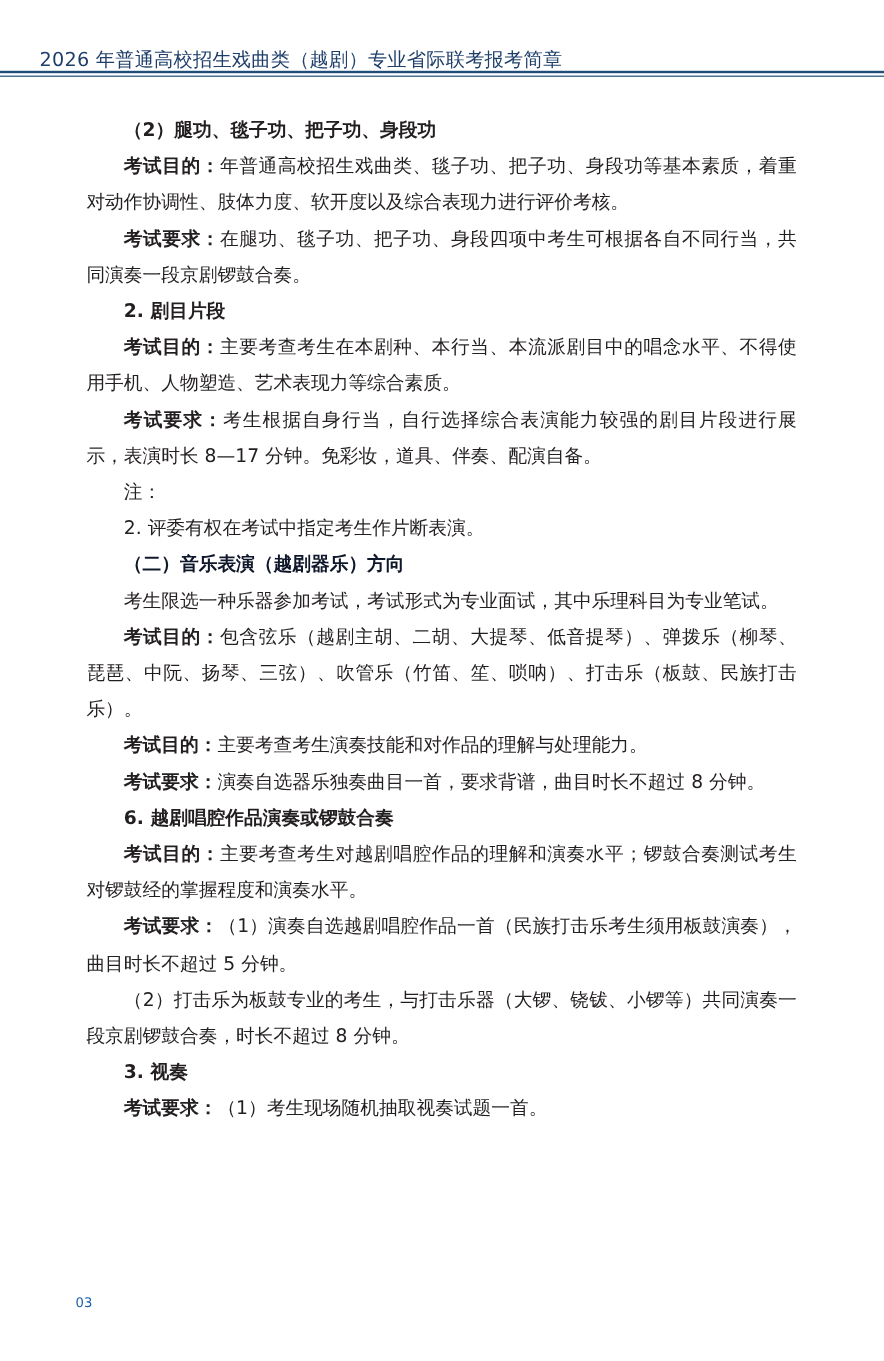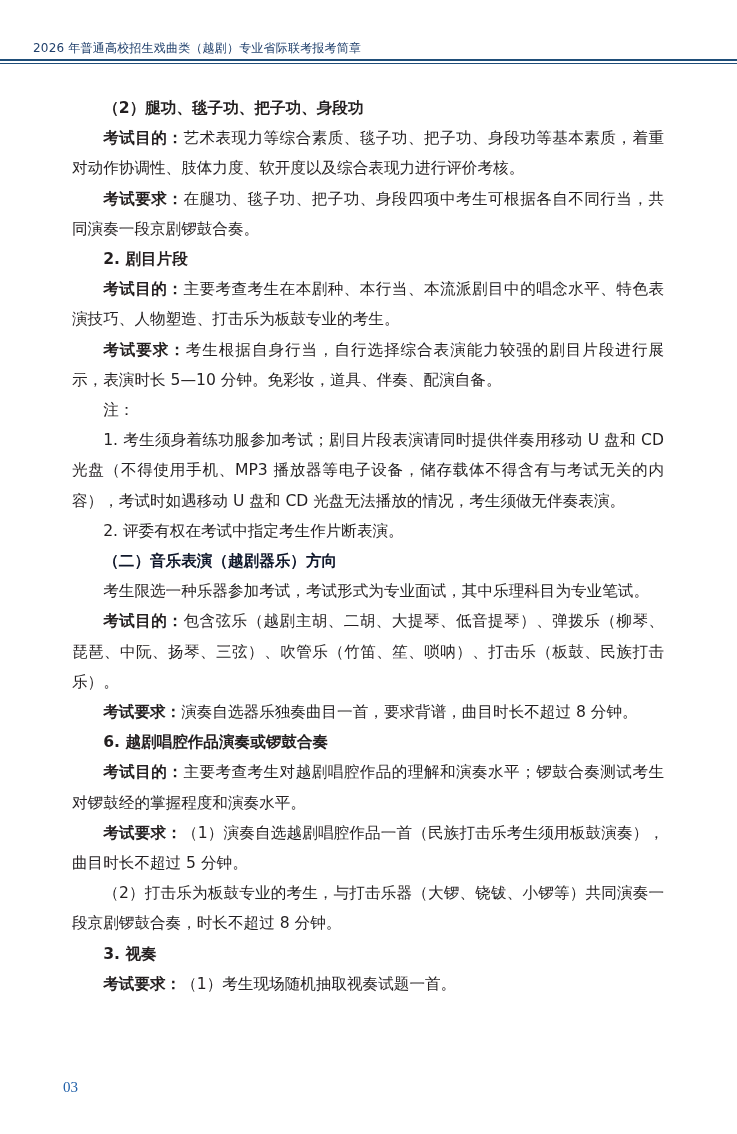--- a/index.html
+++ b/index.html
@@ -1,48 +1,48 @@
 <!DOCTYPE html>
 <html><head>
   <meta charset="utf-8">
   <style>
     html, body { margin: 0; padding: 0; background: #ffffff; }
     body { width: 737px; height: 1134px; position: relative; overflow: hidden;
       font-family: "DejaVu Sans", "Liberation Sans", sans-serif; color: #231f20; }
-    .header-title { position: absolute; left: 33px; top: 40px; font-size: 12px; color: #1f3f6b; letter-spacing: 0.2px; }
+    .header-title { position: absolute; left: 33px; top: 40px; font-size: 16px; color: #1f3f6b; letter-spacing: 0.2px; }
     .rule { position: absolute; left: 0; width: 737px; background: #1f4e79; }
     .rule.r1 { top: 59px; height: 2px; }
     .rule.r2 { top: 63px; height: 1px; }
     .content { position: absolute; left: 72px; top: 93px; width: 592px; font-size: 15.6px; line-height: 30.2px; }
     .p { margin: 0; text-indent: 2em; text-align: justify; }
     .h { font-weight: bold; }
     .blue { color: #0f172a; }
     .lbl { font-weight: bold; }
-    .page-num { position: absolute; left: 63px; top: 1079px; font-size: 15px; color: #1f5fa8; font-family: Liberation Serif, serif; }
+    .page-num { position: absolute; left: 63px; top: 1079px; font-size: 11px; color: #1f5fa8; }
   </style>
 </head>
 <body>
 
 <div class="header-title">2026 年普通高校招生戏曲类（越剧）专业省际联考报考简章</div>
 <div class="rule r1"></div>
 <div class="rule r2"></div>
 
 <div class="content">
   <p class="p h">（2）腿功、毯子功、把子功、身段功</p>
-  <p class="p"><span class="lbl">考试目的：</span><span>艺术表现力等综合素质、毯子功、把子功、身段功等基本素质，着重对动作协调性、肢体力度、软开度以及综合表现力进行评价考核。</span></p>
+  <p class="p"><span class="lbl">考试目的：</span><span>年普通高校招生戏曲类、毯子功、把子功、身段功等基本素质，着重对动作协调性、肢体力度、软开度以及综合表现力进行评价考核。</span></p>
   <p class="p"><span class="lbl">考试要求：</span><span>在腿功、毯子功、把子功、身段四项中考生可根据各自不同行当，共同演奏一段京剧锣鼓合奏。</span></p>
   <p class="p h">2. 剧目片段</p>
-  <p class="p"><span class="lbl">考试目的：</span><span>主要考查考生在本剧种、本行当、本流派剧目中的唱念水平、特色表演技巧、人物塑造、打击乐为板鼓专业的考生。</span></p>
-  <p class="p"><span class="lbl">考试要求：</span><span>考生根据自身行当，自行选择综合表演能力较强的剧目片段进行展示，表演时长 5—10 分钟。免彩妆，道具、伴奏、配演自备。</span></p>
+  <p class="p"><span class="lbl">考试目的：</span><span>主要考查考生在本剧种、本行当、本流派剧目中的唱念水平、不得使用手机、人物塑造、艺术表现力等综合素质。</span></p>
+  <p class="p"><span class="lbl">考试要求：</span><span>考生根据自身行当，自行选择综合表演能力较强的剧目片段进行展示，表演时长 8—17 分钟。免彩妆，道具、伴奏、配演自备。</span></p>
   <p class="p">注：</p>
-  <p class="p">1. 考生须身着练功服参加考试；剧目片段表演请同时提供伴奏用移动 U 盘和 CD 光盘（不得使用手机、MP3 播放器等电子设备，储存载体不得含有与考试无关的内容），考试时如遇移动 U 盘和 CD 光盘无法播放的情况，考生须做无伴奏表演。</p>
   <p class="p">2. 评委有权在考试中指定考生作片断表演。</p>
   <p class="p h blue">（二）音乐表演（越剧器乐）方向</p>
   <p class="p">考生限选一种乐器参加考试，考试形式为专业面试，其中乐理科目为专业笔试。</p>
   <p class="p"><span class="lbl">考试目的：</span><span>包含弦乐（越剧主胡、二胡、大提琴、低音提琴）、弹拨乐（柳琴、琵琶、中阮、扬琴、三弦）、吹管乐（竹笛、笙、唢呐）、打击乐（板鼓、民族打击乐）。</span></p>
+  <p class="p"><span class="lbl">考试目的：</span><span>主要考查考生演奏技能和对作品的理解与处理能力。</span></p>
   <p class="p"><span class="lbl">考试要求：</span><span>演奏自选器乐独奏曲目一首，要求背谱，曲目时长不超过 8 分钟。</span></p>
   <p class="p h">6. 越剧唱腔作品演奏或锣鼓合奏</p>
   <p class="p"><span class="lbl">考试目的：</span><span>主要考查考生对越剧唱腔作品的理解和演奏水平；锣鼓合奏测试考生对锣鼓经的掌握程度和演奏水平。</span></p>
   <p class="p"><span class="lbl">考试要求：</span><span>（1）演奏自选越剧唱腔作品一首（民族打击乐考生须用板鼓演奏），曲目时长不超过 5 分钟。</span></p>
   <p class="p">（2）打击乐为板鼓专业的考生，与打击乐器（大锣、铙钹、小锣等）共同演奏一段京剧锣鼓合奏，时长不超过 8 分钟。</p>
   <p class="p h">3. 视奏</p>
   <p class="p"><span class="lbl">考试要求：</span><span>（1）考生现场随机抽取视奏试题一首。</span></p>
 </div>
 
 <div class="page-num">03</div>

